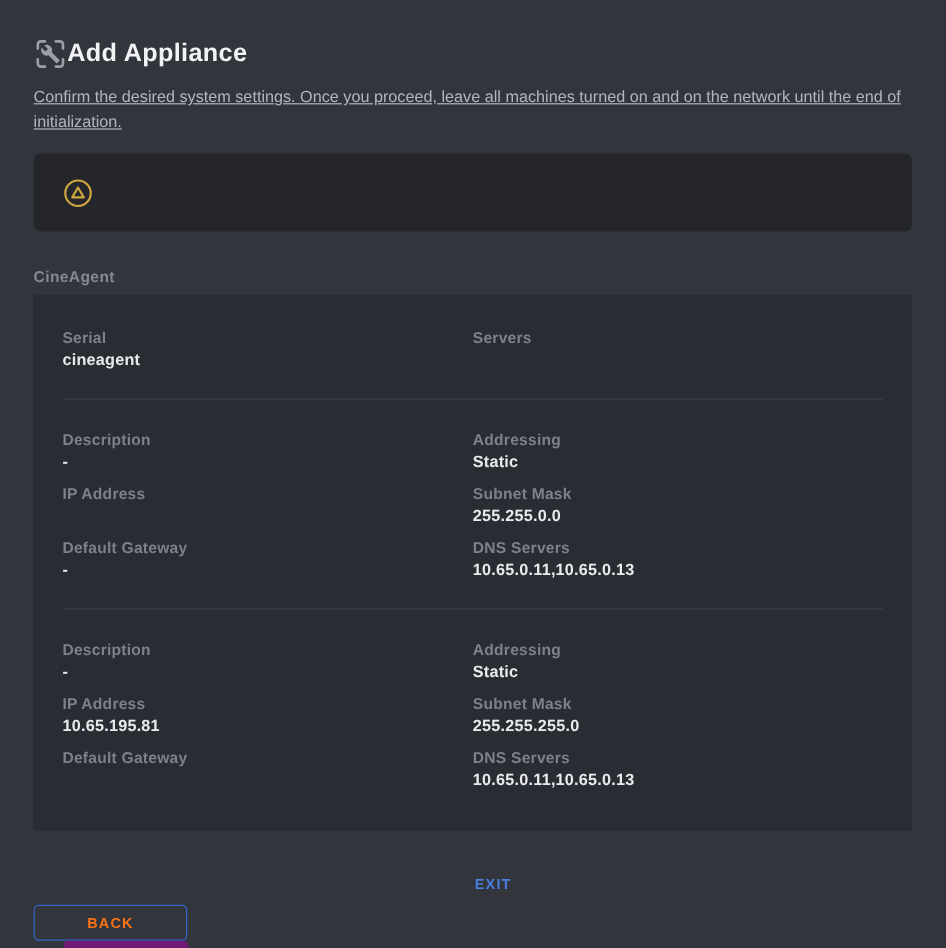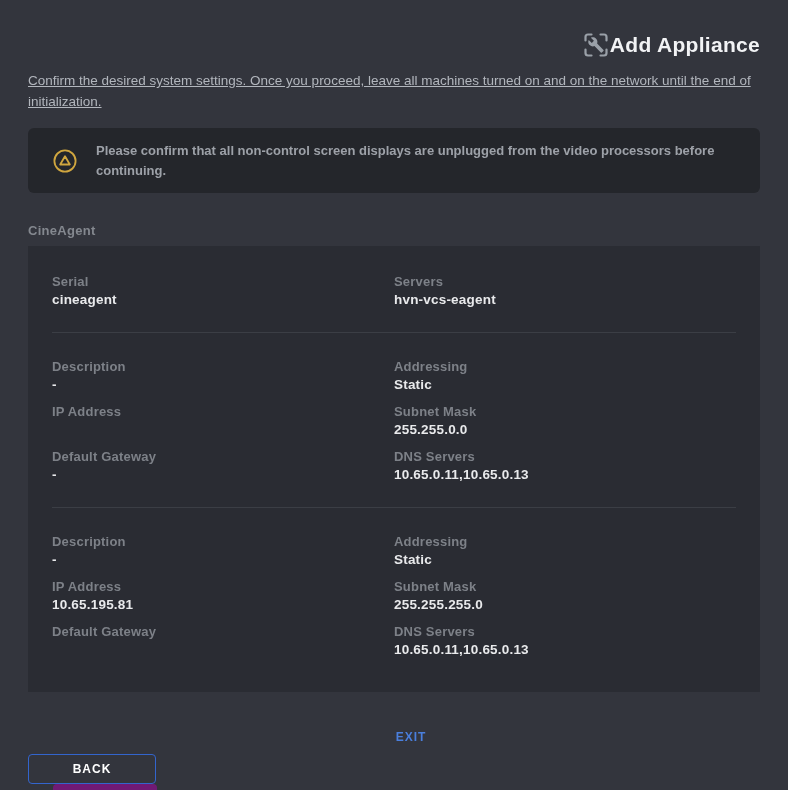--- a/index.html
+++ b/index.html
@@ -4,21 +4,21 @@
 <style>
   * { margin: 0; padding: 0; box-sizing: border-box; }
   html, body { width: 788px; height: 790px; }
   body {
     background: #33353d;
     font-family: "Liberation Sans", "DejaVu Sans", sans-serif;
     color: #e8e9eb;
     padding: 28px;
     overflow: hidden;
   }
-  .title-row { display: flex; align-items: center; height: 34px; justify-content: flex-end; }
+  .title-row { display: flex; align-items: center; height: 34px; }
   .title-icon { width: 28px; height: 28px; flex: 0 0 auto; display: block; }
   h1 { font-size: 21px; font-weight: 700; color: #f2f3f5; letter-spacing: 0.3px; }
   .page-desc {
     margin-top: 8px;
     font-size: 13.5px;
     line-height: 21px;
     color: #b2b6bd;
     max-width: 740px;
     text-decoration: underline;
   }
@@ -92,21 +92,21 @@
     cursor: pointer;
     background: transparent;
     border: none;
   }
   .btn-text {
     color: #4a7fdd;
     padding: 10px 16px;
     margin-left: 34px;
   }
   .btn-outline {
-    color: #ffffff;
+    color: #f97316;
     border: 1px solid #3365cd;
     width: 128px;
     height: 30px;
   }
   .btn-solid {
     color: #ffffff;
     background: #701a75;
     width: 104px;
     height: 36px;
     margin-left: 25px;
@@ -130,35 +130,33 @@
     <h1>Add Appliance</h1>
   </div>
   <p class="page-desc">Confirm the desired system settings. Once you proceed, leave all machines turned on and on the network until the end of initialization.</p>
 </header>
 
 <div class="warning-banner">
   <svg class="warning-icon" viewBox="0 0 26 26" fill="none" xmlns="http://www.w3.org/2000/svg">
     <circle cx="13" cy="13" r="10.6" stroke="#d0a63f" stroke-width="1.8"></circle>
     <path d="M13 8.2 L17.8 16.5 H8.2 Z" stroke="#d0a63f" stroke-width="1.8" stroke-linejoin="round"></path>
   </svg>
-  <div class="warning-text">Please confirm that all non-control screen displays are unplugged from the video processors before continuing.</div>
 </div>
 
 <div class="section-label">CineAgent</div>
 
 <section class="card">
 
   <div class="fields-grid">
     <div class="field">
       <div class="field-label">Serial</div>
       <div class="field-value">cineagent</div>
     </div>
     <div class="field">
       <div class="field-label">Servers</div>
-      <div class="field-value">hvn-vcs-eagent</div>
     </div>
   </div>
 
   <hr class="divider">
 
   <div class="fields-grid">
     <div class="field">
       <div class="field-label">Description</div>
       <div class="field-value">-</div>
     </div>

